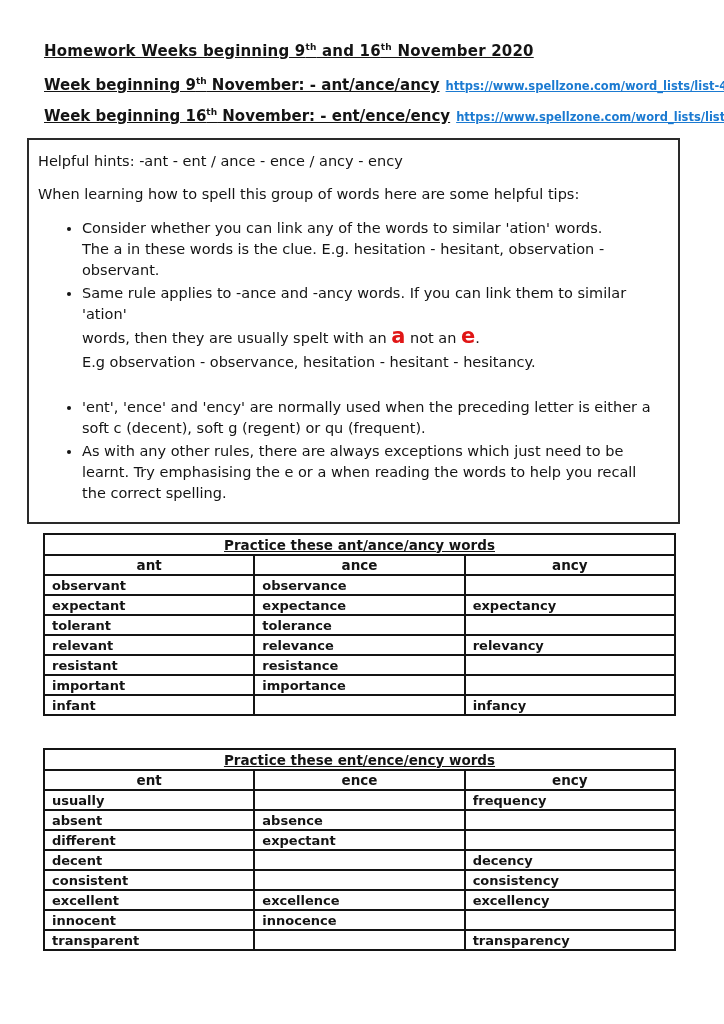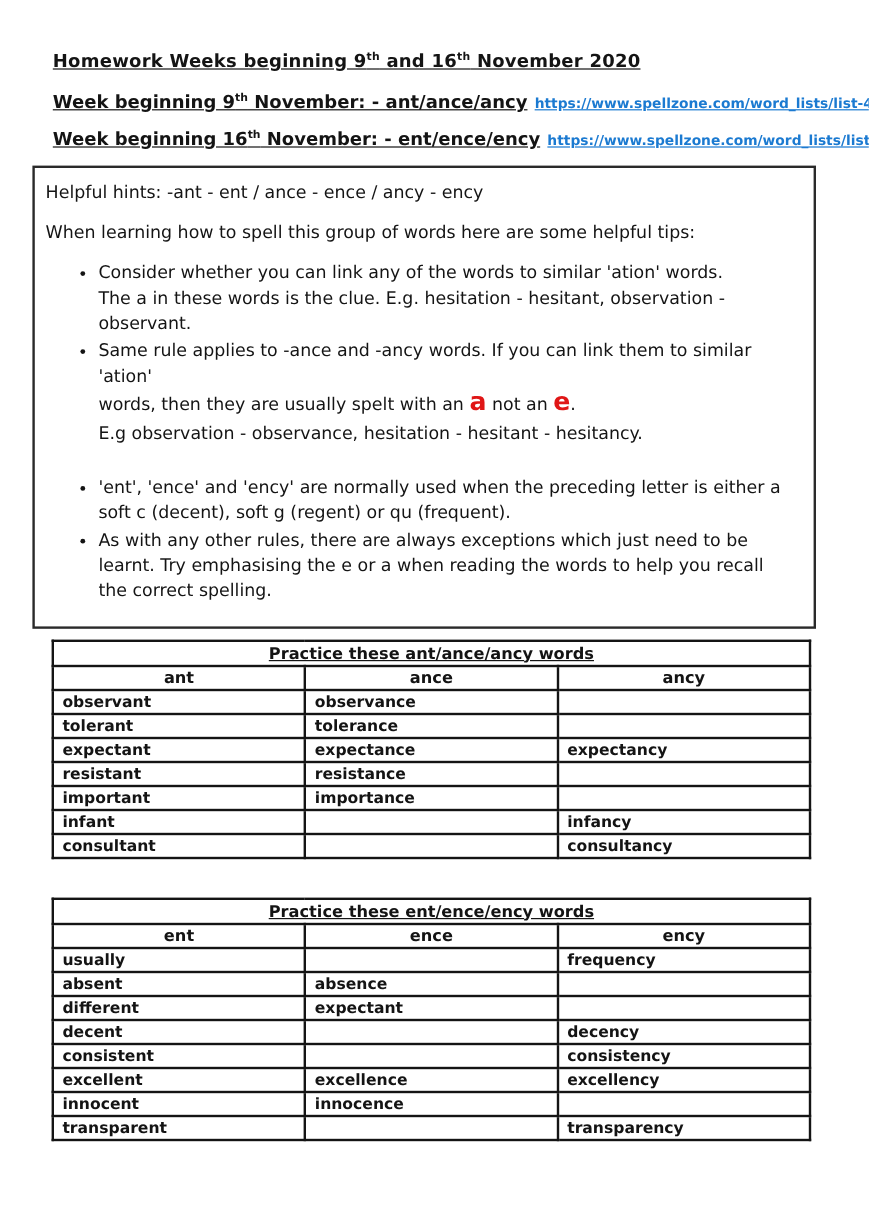--- a/index.html
+++ b/index.html
@@ -154,48 +154,48 @@
         <th>ancy</th>
       </tr>
     </thead>
     <tbody>
         <tr>
           <td>observant</td>
           <td>observance</td>
           <td></td>
         </tr>
         <tr>
-          <td>tolerant</td>
-          <td>tolerance</td>
-          <td></td>
-        </tr>
-        <tr>
           <td>expectant</td>
           <td>expectance</td>
           <td>expectancy</td>
         </tr>
         <tr>
+          <td>tolerant</td>
+          <td>tolerance</td>
+          <td></td>
+        </tr>
+        <tr>
+          <td>relevant</td>
+          <td>relevance</td>
+          <td>relevancy</td>
+        </tr>
+        <tr>
           <td>resistant</td>
           <td>resistance</td>
           <td></td>
         </tr>
         <tr>
           <td>important</td>
           <td>importance</td>
           <td></td>
         </tr>
         <tr>
           <td>infant</td>
           <td></td>
           <td>infancy</td>
-        </tr>
-        <tr>
-          <td>consultant</td>
-          <td></td>
-          <td>consultancy</td>
         </tr>
       </tbody>
   </table>
 
   <table class="word-table table-gap-2">
     <thead>
       <tr>
         <td class="title-cell" colspan="3"><span class="tbl-title">Practice these ent/ence/ency words</span></td>
       </tr>
       <tr>

